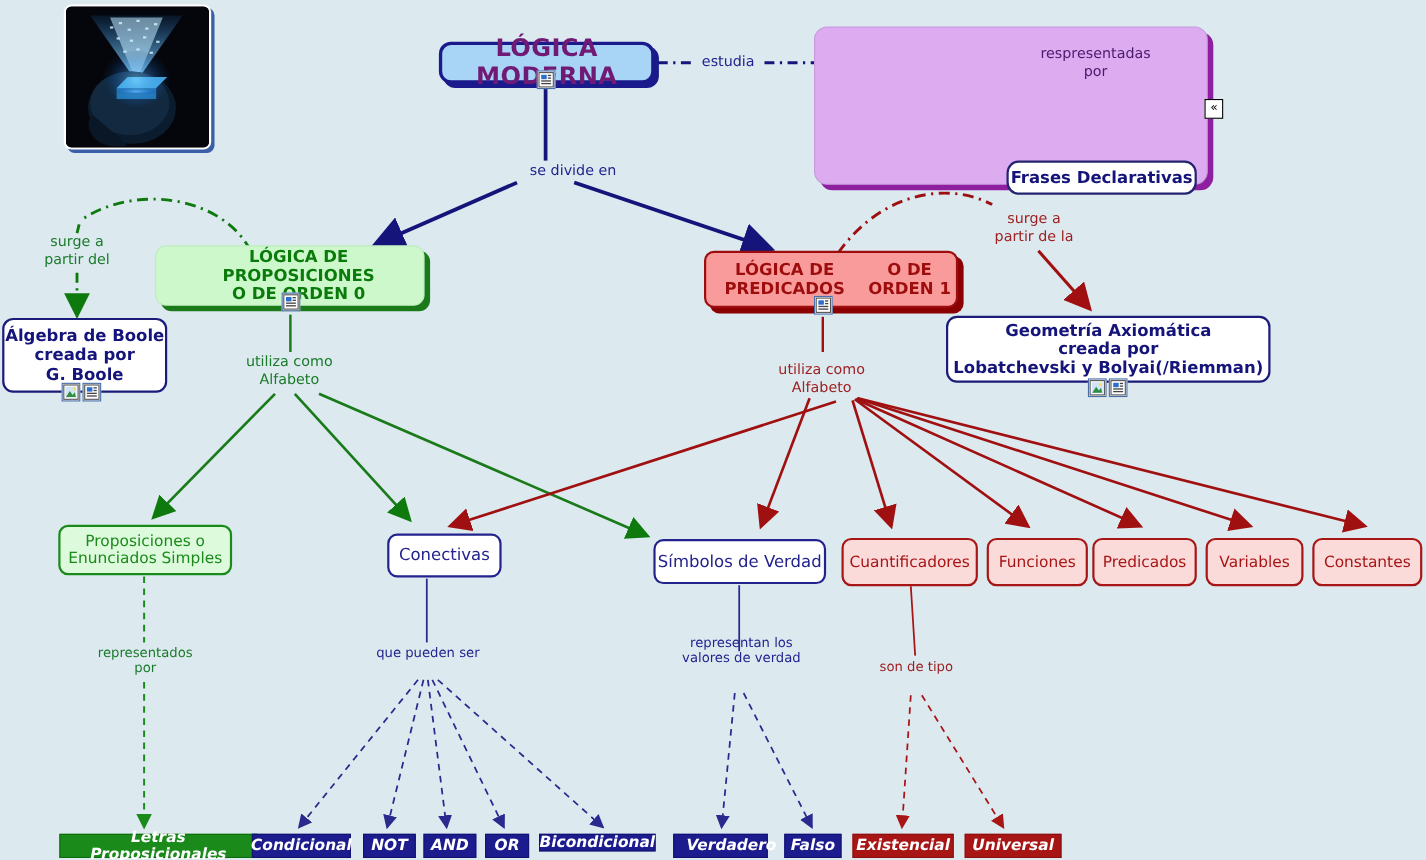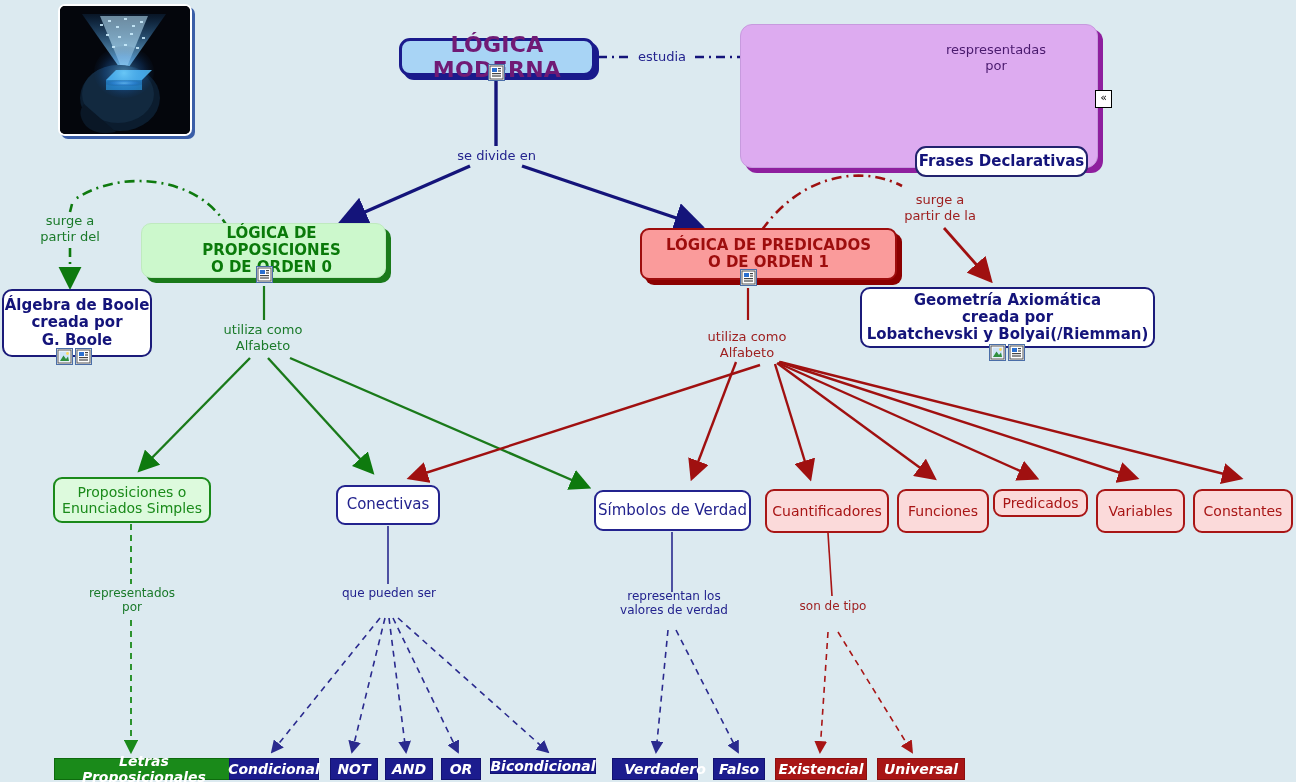--- a/index.html
+++ b/index.html
@@ -251,21 +251,21 @@
           <rect x="1" y="1" width="13" height="13" fill="#fff" stroke="#555"></rect>
           <rect x="3" y="3" width="5" height="4" fill="#2a6fd0"></rect>
           <rect x="3" y="8" width="9" height="1.2" fill="#444"></rect>
           <rect x="3" y="10.4" width="9" height="1.2" fill="#444"></rect>
           <rect x="9" y="3" width="3" height="1.2" fill="#444"></rect>
           <rect x="9" y="5.4" width="3" height="1.2" fill="#444"></rect>
         </svg>
     </span>
   </div>
 
-  <div class="node n-red-big" style="left:640px;top:228px;width:257px;height:52px;flex-direction:column;">
+  <div class="node n-red-big" style="left:640px;top:228px;width:231px;height:52px;flex-direction:row;">
     <span>LÓGICA DE PREDICADOS</span>
     <span>O DE ORDEN 1</span>
   </div>
   <div class="badges" style="left:740px;top:269px;">
     <span class="badge">
       <svg width="15" height="15" viewBox="0 0 15 15">
           <rect x="1" y="1" width="13" height="13" fill="#fff" stroke="#555"></rect>
           <rect x="3" y="3" width="5" height="4" fill="#2a6fd0"></rect>
           <rect x="3" y="8" width="9" height="1.2" fill="#444"></rect>
           <rect x="3" y="10.4" width="9" height="1.2" fill="#444"></rect>
@@ -325,37 +325,37 @@
           <rect x="9" y="5.4" width="3" height="1.2" fill="#444"></rect>
         </svg>
     </span>
   </div>
 
   <div class="node n-green-outline" style="left:53px;top:477px;width:158px;height:46px;flex-direction:column;">
     <span>Proposiciones o</span>
     <span>Enunciados Simples</span>
   </div>
 
-  <div class="node n-white-blue-thin" style="left:336px;top:485px;width:104px;height:40px;">
+  <div class="node n-white-blue-thin" style="left:352px;top:485px;width:104px;height:40px;">
     <span>Conectivas</span>
   </div>
 
   <div class="node n-white-blue-thin" style="left:594px;top:490px;width:157px;height:41px;">
     <span>Símbolos de Verdad</span>
   </div>
 
   <div class="node n-red-outline" style="left:765px;top:489px;width:124px;height:44px;">
     <span>Cuantificadores</span>
   </div>
 
   <div class="node n-red-outline" style="left:897px;top:489px;width:92px;height:44px;">
     <span>Funciones</span>
   </div>
 
-  <div class="node n-red-outline" style="left:993px;top:489px;width:95px;height:28px;">
+  <div class="node n-red-outline" style="left:993px;top:489px;width:95px;height:44px;">
     <span>Predicados</span>
   </div>
 
   <div class="node n-red-outline" style="left:1096px;top:489px;width:89px;height:44px;">
     <span>Variables</span>
   </div>
 
   <div class="node n-red-outline" style="left:1193px;top:489px;width:100px;height:44px;">
     <span>Constantes</span>
   </div>
@@ -389,37 +389,37 @@
   </div>
   <div class="node chip chip-red" style="left:877px;top:758px;width:88px;height:22px;">
     <span>Universal</span>
   </div>
 
   <div class="lbl lbl-blue" style="left:632px;top:49px;width:60px;">estudia</div>
 
   <div class="lbl lbl-purple" style="left:932px;top:42px;width:128px;">respresentadas
 por</div>
 
-  <div class="lbl lbl-blue" style="left:416px;top:148px;width:120px;text-align:right;">se divide en</div>
+  <div class="lbl lbl-blue" style="left:461px;top:148px;width:120px;">se divide en</div>
 
   <div class="lbl lbl-green" style="left:20px;top:213px;width:100px;">surge a
 partir del</div>
 
   <div class="lbl lbl-red" style="left:884px;top:192px;width:112px;">surge a
 partir de la</div>
 
   <div class="lbl lbl-green" style="left:204px;top:322px;width:118px;">utiliza como
 Alfabeto</div>
 
   <div class="lbl lbl-red" style="left:688px;top:329px;width:118px;">utiliza como
 Alfabeto</div>
 
   <div class="lbl lbl-green lbl-sm" style="left:76px;top:586px;width:112px;">representados
 por</div>
 
   <div class="lbl lbl-blue lbl-sm" style="left:330px;top:586px;width:118px;">que pueden ser</div>
 
-  <div class="lbl lbl-blue lbl-sm" style="left:612px;top:589px;width:124px;">representan los
+  <div class="lbl lbl-blue lbl-sm" style="left:612px;top:577px;width:124px;">representan los
 valores de verdad</div>
 
   <div class="lbl lbl-red lbl-sm" style="left:786px;top:599px;width:94px;">son de tipo</div>
 
 </div>
 
 </body></html>

